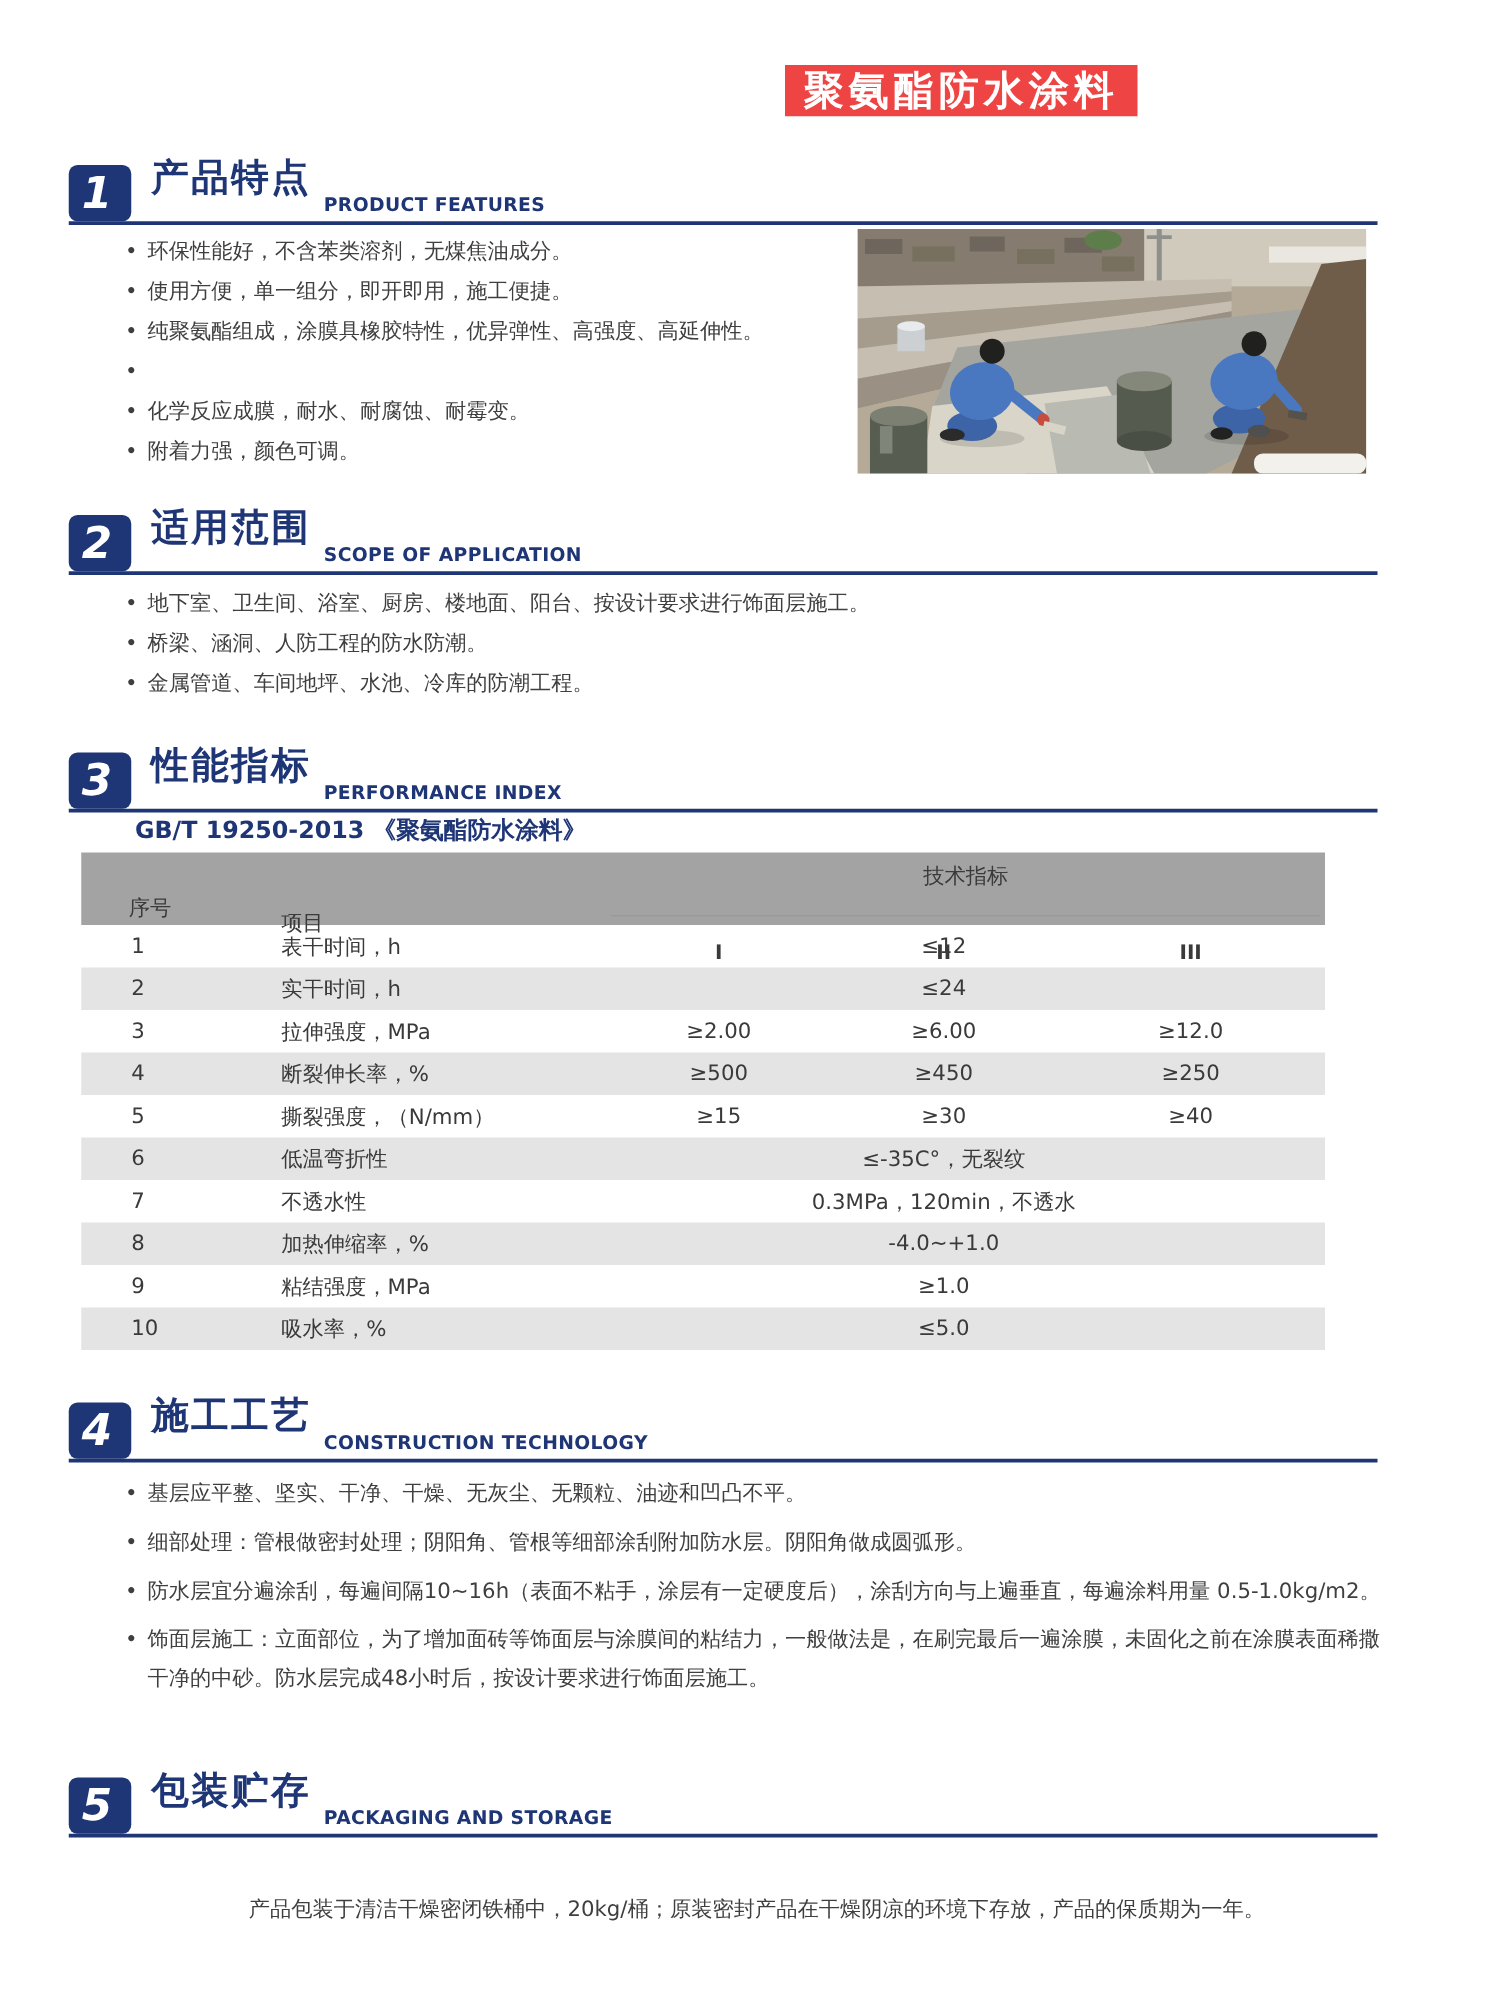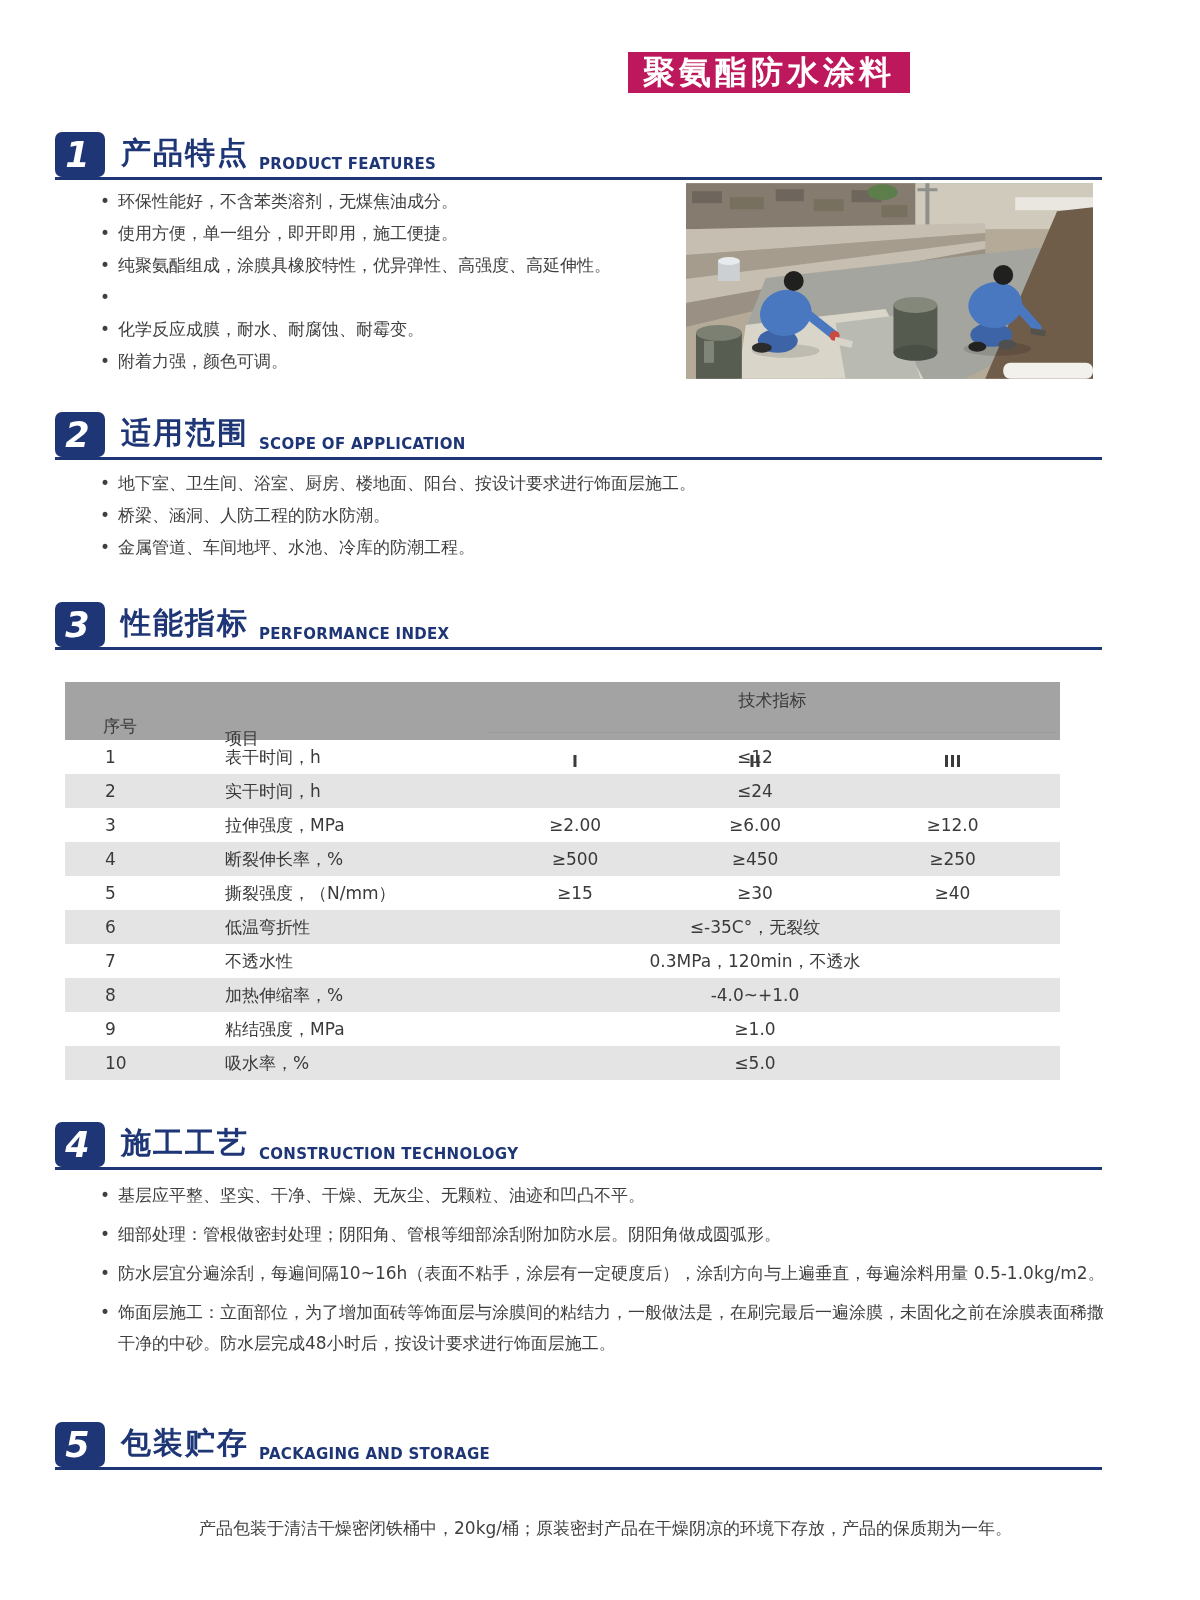--- a/index.html
+++ b/index.html
@@ -1,32 +1,32 @@
 <!DOCTYPE html>
 <html><head>
 <meta charset="utf-8">
 <style>
   html,body{margin:0;padding:0;background:#ffffff;}
   .page{position:relative;width:1200px;height:1600px;background:#ffffff;overflow:hidden;
         font-family:"DejaVu Sans","Liberation Sans",sans-serif;}
 
   
   .banner{position:absolute;left:628px;top:52px;height:41px;line-height:41px;
-          background:#be185d;color:#ffffff;font-size:32px;font-weight:bold;
+          background:#ef4444;color:#ffffff;font-size:32px;font-weight:bold;
           letter-spacing:4px;padding:0 15px;}
 
   
   .sec-head{position:absolute;left:55px;width:1047px;height:49px;
             border-bottom:3px solid #1e3576;display:flex;align-items:flex-end;}
   #sec1{top:128px}#sec2{top:408px}#sec3{top:598px}#sec4{top:1118px}#sec5{top:1418px}
   .badge{width:50px;height:45px;background:#1e3576;border-radius:7px;color:#fff;
          font-size:35px;font-weight:bold;font-style:italic;display:flex;
          align-items:center;justify-content:center;padding-right:5px;box-sizing:border-box;}
   .t-cn{margin:0 0 0 16px;color:#1e3576;font-size:30px;font-weight:bold;
-        letter-spacing:2px;line-height:1;padding-bottom:9px;}
+        letter-spacing:2px;line-height:1;padding-bottom:19px;}
   .t-en{margin:0 0 4px 10px;color:#1e3576;font-size:15px;font-weight:bold;letter-spacing:.3px;}
 
   
   .bullets{position:absolute;list-style:none;margin:0;padding:0;}
   .bullets li{display:flex;font-size:17px;color:#3f3f3f;line-height:30px;margin-bottom:2px;}
   .dot{flex:0 0 18px;width:18px;}
   #feat-list{left:100px;top:186px;width:600px;}
   #scope-list{left:100px;top:468px;width:880px;}
   #constr-list{left:100px;top:1180px;width:1012px;}
   #constr-list li{line-height:31px;margin-bottom:8px;}
@@ -192,20 +192,21 @@
         <span class="dot">•</span>
         <span class="txt">金属管道、车间地坪、水池、冷库的防潮工程。</span>
       </li>
     </ul>
 
   <div class="sec-head" id="sec3">
     <div class="badge">3</div>
     <h2 class="t-cn">性能指标</h2>
     <span class="t-en">PERFORMANCE INDEX</span>
   </div>
+  <div class="gb-note">GB/T 19250-2013 《聚氨酯防水涂料》</div>
 
   <div class="table">
     <div class="thead">
       <div class="h-no">序号</div>
       <div class="h-item">项目</div>
       <div class="h-tech">
         <div class="tech-title">技术指标</div>
         <div class="tech-line"></div>
         <div class="tech-cols">
           <span>I</span>

